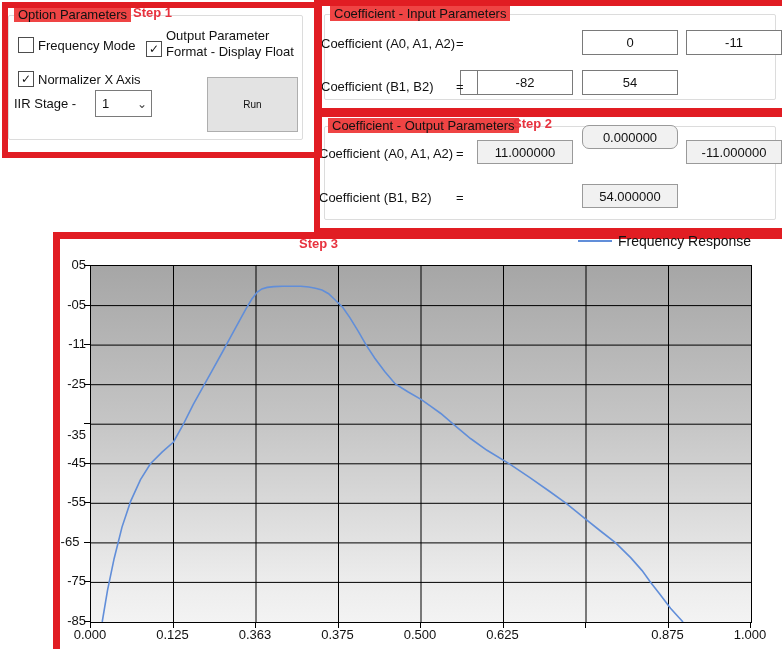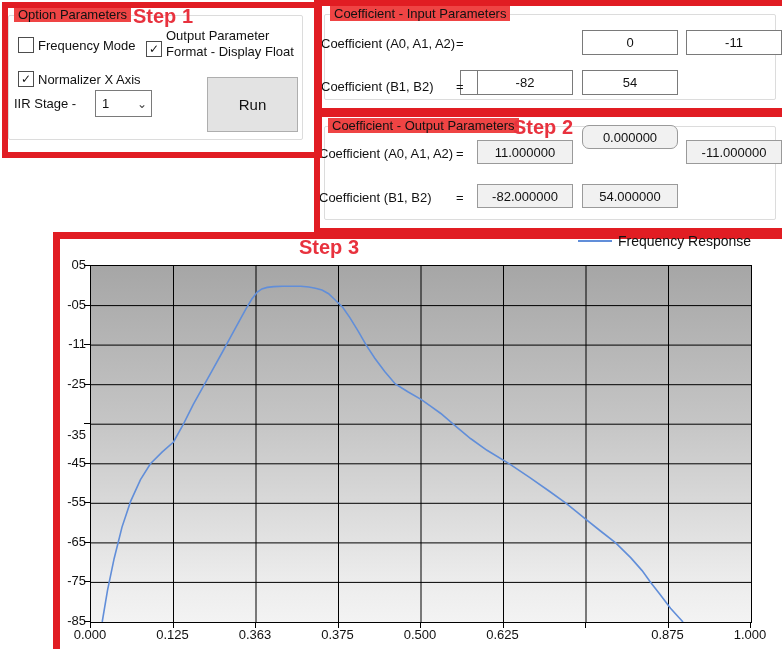--- a/index.html
+++ b/index.html
@@ -6,41 +6,41 @@
   .page{position:relative;width:782px;height:649px;background:#ffffff;overflow:hidden;
         font-family:"Liberation Sans","DejaVu Sans",sans-serif;font-size:13px;color:#111;}
 
   
   .redbox{position:absolute;border:6px solid #e11d23;background:transparent;z-index:6;pointer-events:none;}
   #red-step1{left:2px;top:2px;width:308px;height:144px;}
   #red-input{left:314px;top:0px;width:468px;height:105px;}
   #red-step2{left:314px;top:108px;width:468px;height:114px;}
   #red-step3{left:53px;top:232px;width:726px;height:416px;border-width:7px;}
 
-  .step-label{position:absolute;color:#e8323e;font-size:20px;font-weight:bold;z-index:7;}
+  .step-label{position:absolute;color:#e8323e;font-size:13px;font-weight:bold;z-index:7;}
 
   
   .groupbox{position:absolute;border:1px solid #dcdcdc;border-radius:2px;}
   .gb-title{position:absolute;background:#ef4444;padding:0 4px;z-index:2;white-space:nowrap;}
 
   
   .cb{position:absolute;width:14px;height:14px;border:1px solid #4d4d4d;background:#fff;
       display:flex;align-items:center;justify-content:center;font-size:12px;line-height:1;color:#111;}
   .cb-label{position:absolute;white-space:nowrap;}
   .cb-label.twoline{white-space:normal;width:136px;line-height:16px;}
 
   
   .dropdown{position:absolute;left:95px;top:90px;width:55px;height:25px;border:1px solid #7a7a7a;background:#fff;
             display:flex;align-items:center;}
   .dropdown .val{padding-left:6px;flex:1;}
   .dropdown .chev{font-size:12px;color:#444;padding-right:4px;}
 
   
   .run-btn{position:absolute;left:207px;top:77px;width:91px;height:55px;background:#e3e3e3;
-           border:1px solid #aeaeae;font-family:inherit;font-size:15px;color:#111;}
+           border:1px solid #aeaeae;font-family:inherit;font-size:10px;color:#111;}
 
   
   .field{position:absolute;width:96px;height:25px;border:1px solid #7a7a7a;background:#fff;
          text-align:center;font-family:inherit;font-size:13px;color:#111;padding:0;box-sizing:border-box;}
   .outfield{position:absolute;width:96px;height:24px;border:1px solid #9a9a9a;background:#f1f1f1;
             display:flex;align-items:center;justify-content:center;box-sizing:border-box;}
   .rowlabel{position:absolute;white-space:nowrap;}
   .eqsign{position:absolute;}
 
   
@@ -98,21 +98,20 @@
   <span class="step-label" style="left:513px;top:116px;">Step 2</span>
 
   <span class="rowlabel" style="left:319px;top:146px;">Coefficient (A0, A1, A2)</span>
   <span class="eqsign" style="left:456px;top:146px;">=</span>
   <div class="outfield" style="left:477px;top:140px;">11.000000</div>
   <div class="outfield" style="left:582px;top:125px;border-radius:7px;">0.000000</div>
   <div class="outfield" style="left:686px;top:140px;">-11.000000</div>
 
   <span class="rowlabel" style="left:319px;top:190px;">Coefficient (B1, B2)</span>
   <span class="eqsign" style="left:456px;top:190px;">=</span>
-  <div class="outfield" style="left:477px;top:184px;">-82.000000</div>
   <div class="outfield" style="left:582px;top:184px;">54.000000</div>
 
   <span class="step-label" style="left:299px;top:236px;">Step 3</span>
 
   <div class="legend">
     <span class="legend-line" style="background: rgb(97, 142, 217);"></span>
     <span class="legend-text">Frequency Response</span>
   </div>
 
   <div class="plot">
@@ -143,21 +142,21 @@
       <div class="tick-label-y" style="left: 54px; top: 336.111px;">-11</div>
       <div class="tickmark" style="left: 84px; top: 344.111px; width: 6px; height: 1px;"></div>
       <div class="tick-label-y" style="left: 54px; top: 375.667px;">-25</div>
       <div class="tickmark" style="left: 84px; top: 383.667px; width: 6px; height: 1px;"></div>
       <div class="tick-label-y" style="left: 54px; top: 415.222px; margin-top: 12px;">-35</div>
       <div class="tickmark" style="left: 84px; top: 423.222px; width: 6px; height: 1px;"></div>
       <div class="tick-label-y" style="left: 54px; top: 454.778px;">-45</div>
       <div class="tickmark" style="left: 84px; top: 462.778px; width: 6px; height: 1px;"></div>
       <div class="tick-label-y" style="left: 54px; top: 494.333px;">-55</div>
       <div class="tickmark" style="left: 84px; top: 502.333px; width: 6px; height: 1px;"></div>
-      <div class="tick-label-y" style="left: 54px; top: 533.889px;">-65</div>
+      <div class="tick-label-y" style="left: 54px; top: 533.889px; text-align: center;">-65</div>
       <div class="tickmark" style="left: 84px; top: 541.889px; width: 6px; height: 1px;"></div>
       <div class="tick-label-y" style="left: 54px; top: 573.444px;">-75</div>
       <div class="tickmark" style="left: 84px; top: 581.444px; width: 6px; height: 1px;"></div>
       <div class="tick-label-y" style="left: 54px; top: 613px;">-85</div>
       <div class="tickmark" style="left: 84px; top: 621px; width: 6px; height: 1px;"></div>
       <div class="tick-label-x" style="left: 65px; top: 627px;">0.000</div>
       <div class="tickmark" style="left: 90px; top: 623px; width: 1px; height: 5px;"></div>
       <div class="tick-label-x" style="left: 147.5px; top: 627px;">0.125</div>
       <div class="tickmark" style="left: 172.5px; top: 623px; width: 1px; height: 5px;"></div>
       <div class="tick-label-x" style="left: 230px; top: 627px;">0.363</div>

